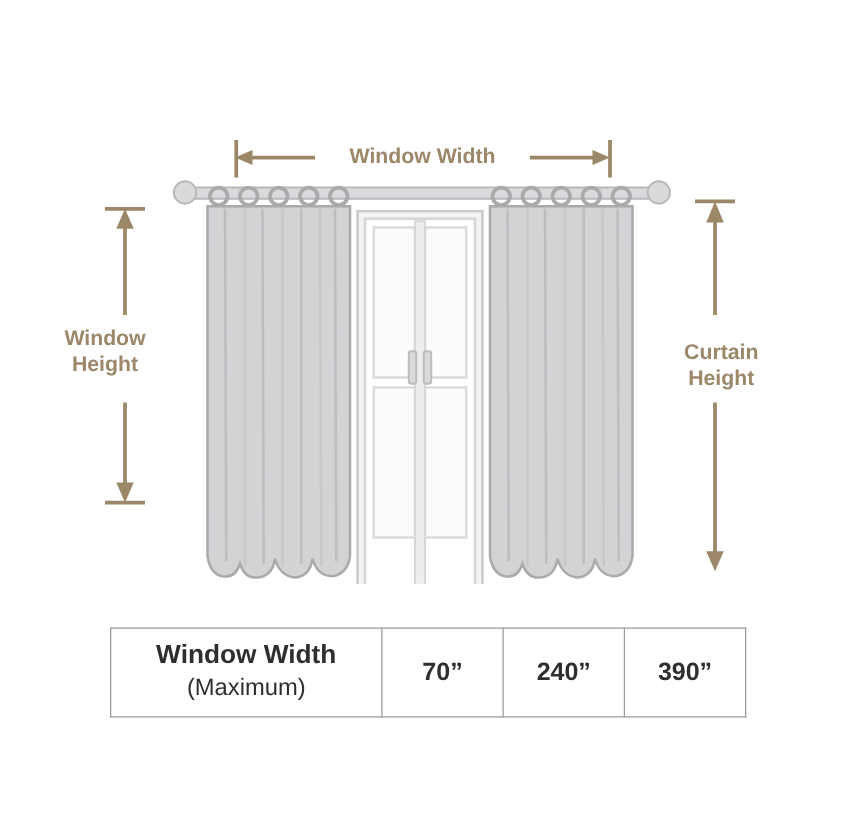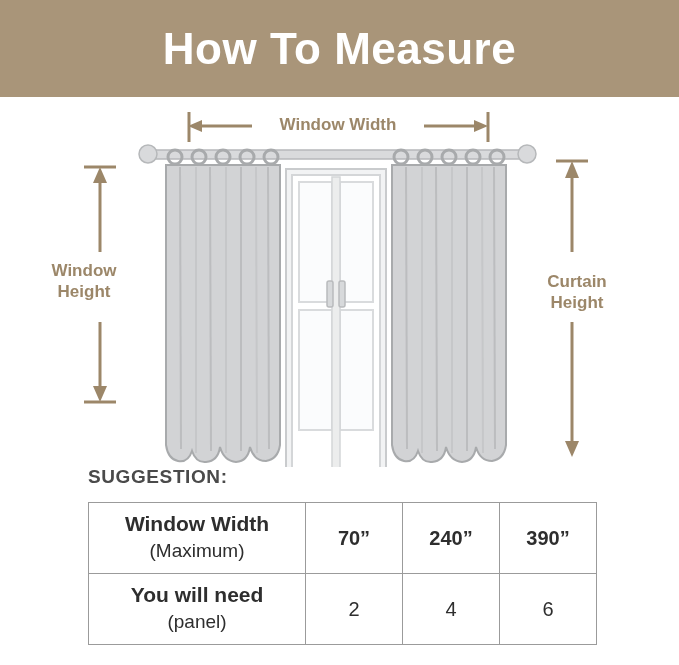--- a/index.html
+++ b/index.html
@@ -134,23 +134,20 @@
     font-size: 20px;
     font-weight: bold;
     display: block;
   }
 </style>
 </head>
 <body>
 
 <div id="page">
 
-  <div id="header-banner">
-    <div id="header-title">How To Measure</div>
-  </div>
 
   <div id="illustration">
 
     <svg width="679" height="370" viewBox="0 0 679 370" style="position:absolute;left:0;top:0;">
 
       <g stroke="#9c8769" stroke-width="3" fill="#9c8769">
         <line x1="196" y1="29" x2="252" y2="29"></line>
         <polygon points="188,29 202,23 202,35" stroke="none"></polygon>
         <line x1="424" y1="29" x2="480" y2="29"></line>
         <polygon points="488,29 474,23 474,35" stroke="none"></polygon>
@@ -236,50 +233,34 @@
 
     </svg>
 
     <div class="arrow-label" id="label-window-width">Window Width</div>
     <div class="arrow-label" id="label-window-height">Window
 Height</div>
     <div class="arrow-label" id="label-curtain-height">Curtain
 Height</div>
   </div>
 
-  <div id="suggestion-heading">SUGGESTION:</div>
 
   <table id="suggestion-table">
     <tbody>
       <tr>
         <td class="label-cell">
           <span class="cell-main">Window Width</span>
           <span class="cell-sub">(Maximum)</span>
         </td>
         <td class="value-cell">
           <span class="cell-inch">70”</span>
         </td>
         <td class="value-cell">
           <span class="cell-inch">240”</span>
         </td>
         <td class="value-cell">
           <span class="cell-inch">390”</span>
         </td>
       </tr>
-      <tr>
-        <td class="label-cell">
-          <span class="cell-main">You will need</span>
-          <span class="cell-sub">(panel)</span>
-        </td>
-        <td class="value-cell">
-          <span class="cell-num">2</span>
-        </td>
-        <td class="value-cell">
-          <span class="cell-num">4</span>
-        </td>
-        <td class="value-cell">
-          <span class="cell-num">6</span>
-        </td>
-      </tr>
     </tbody>
   </table>
 
 </div>
 
 </body></html>

